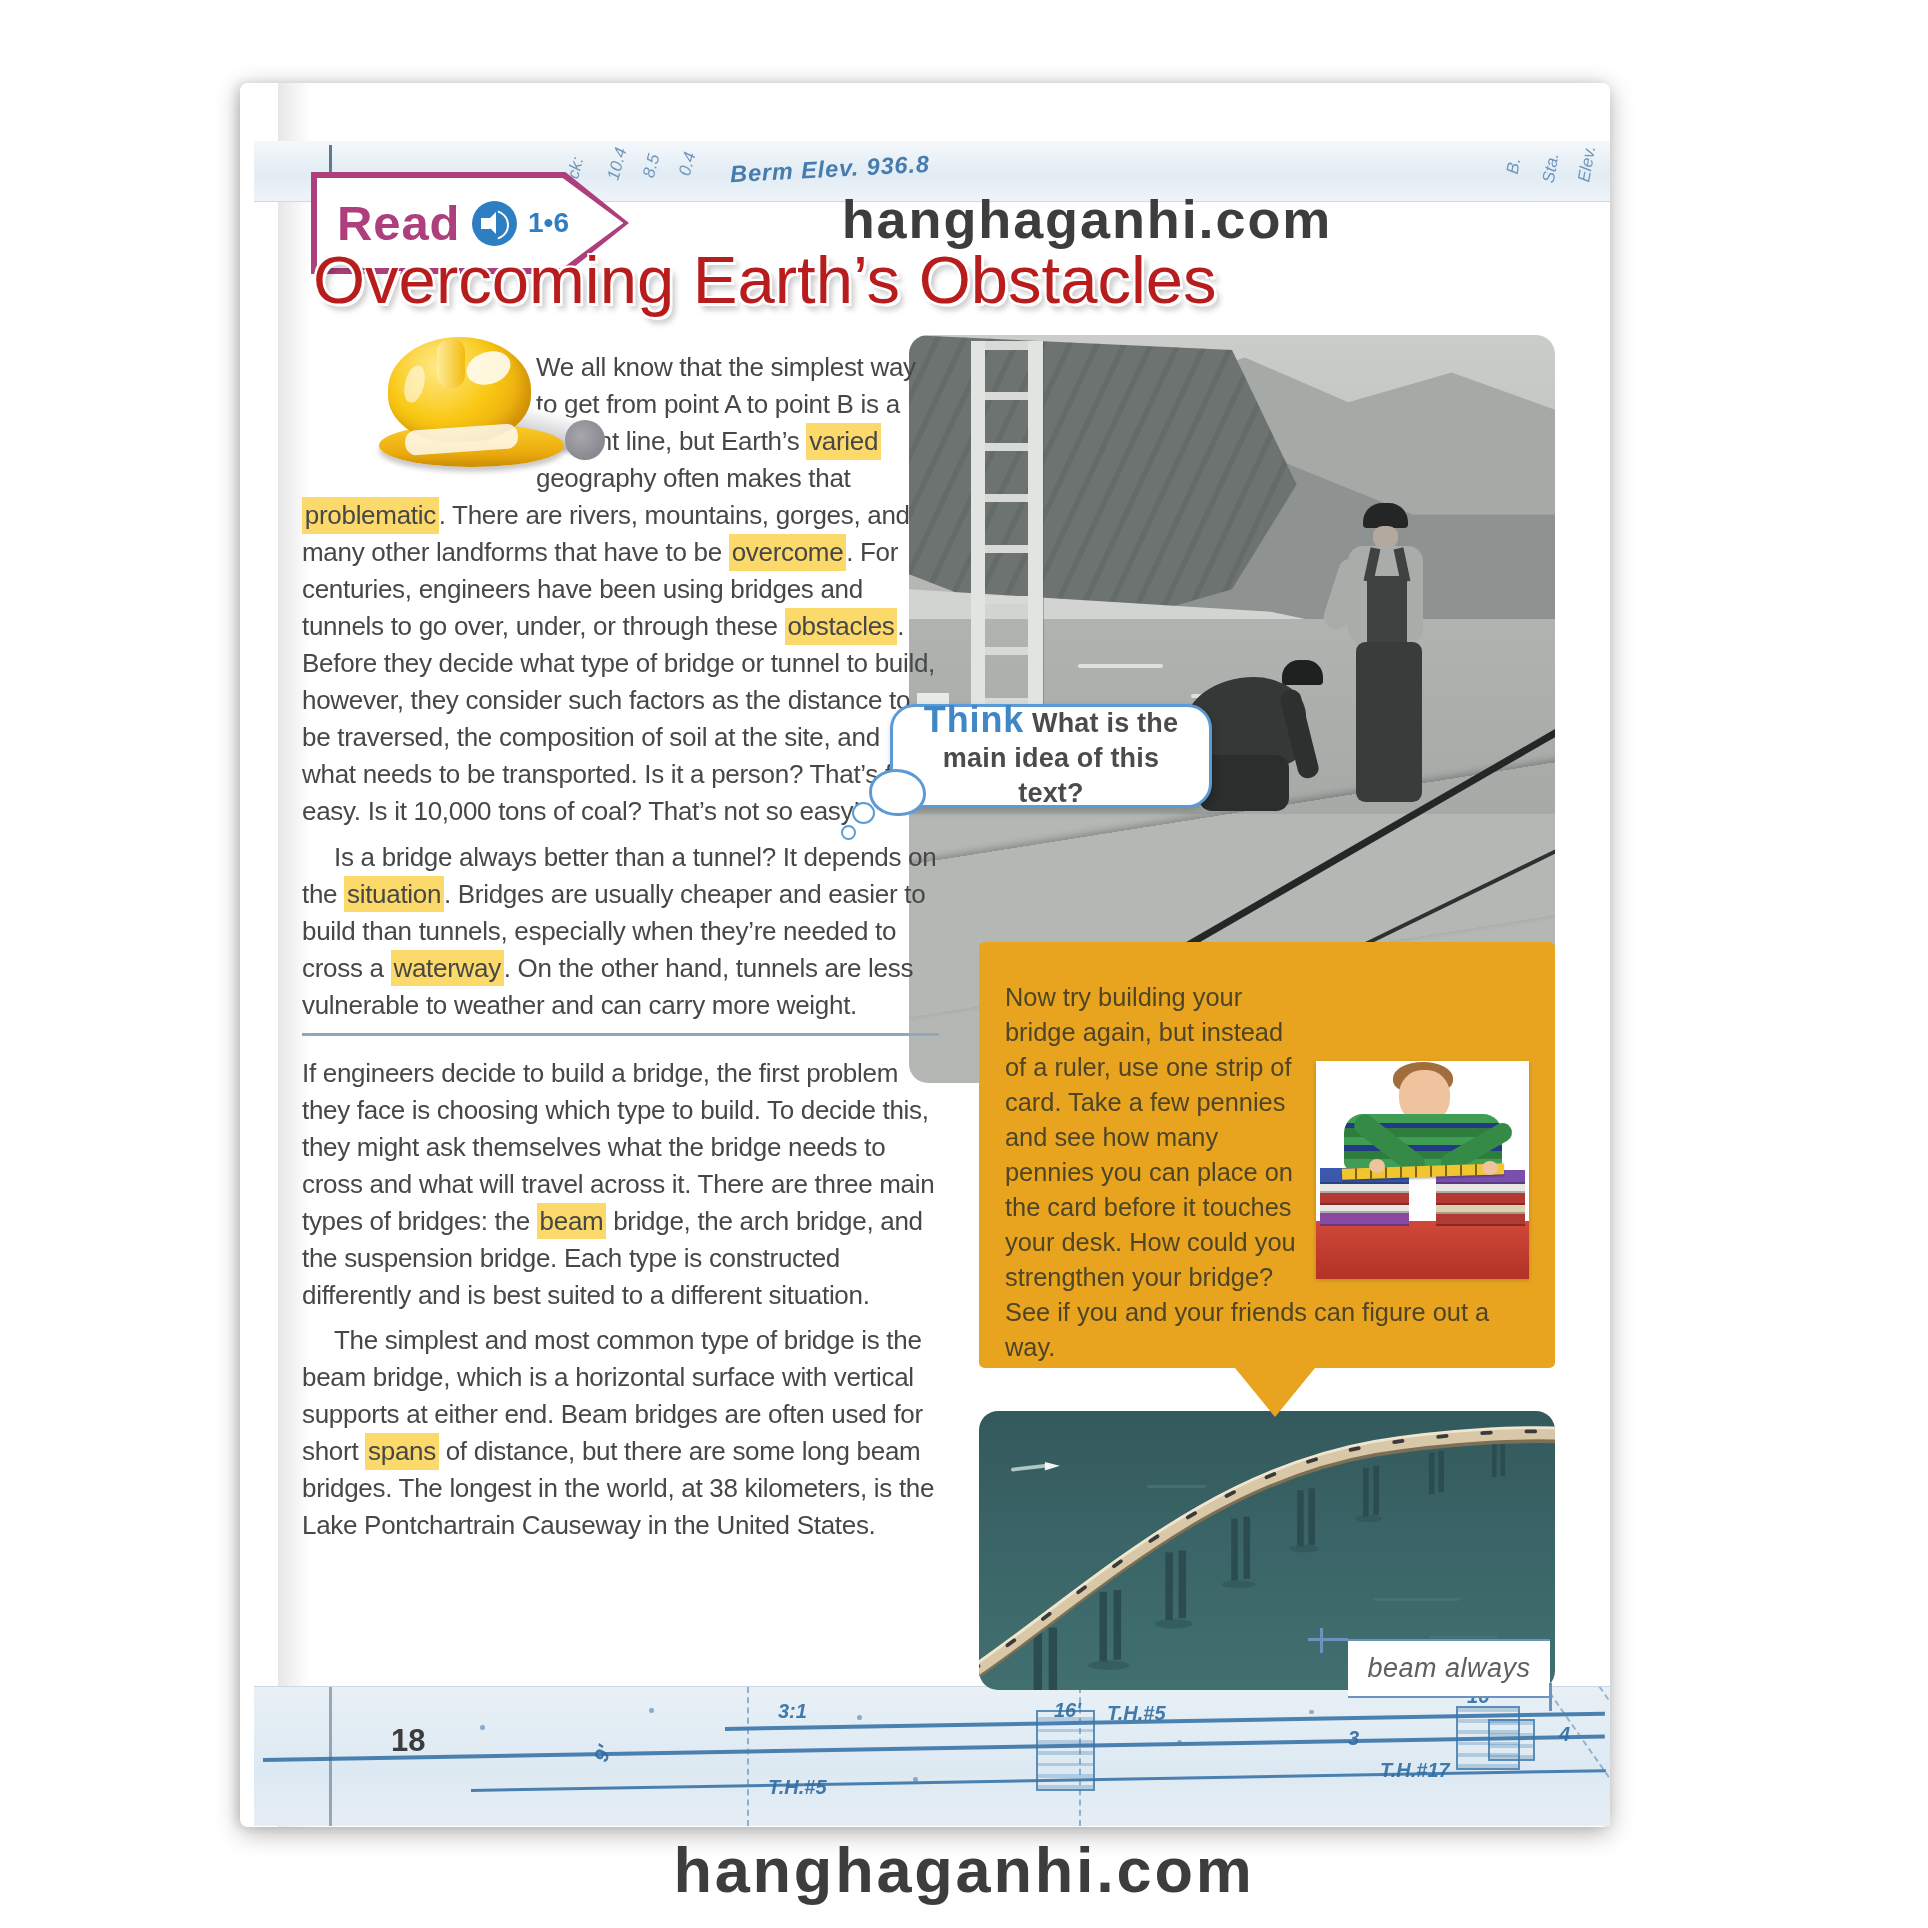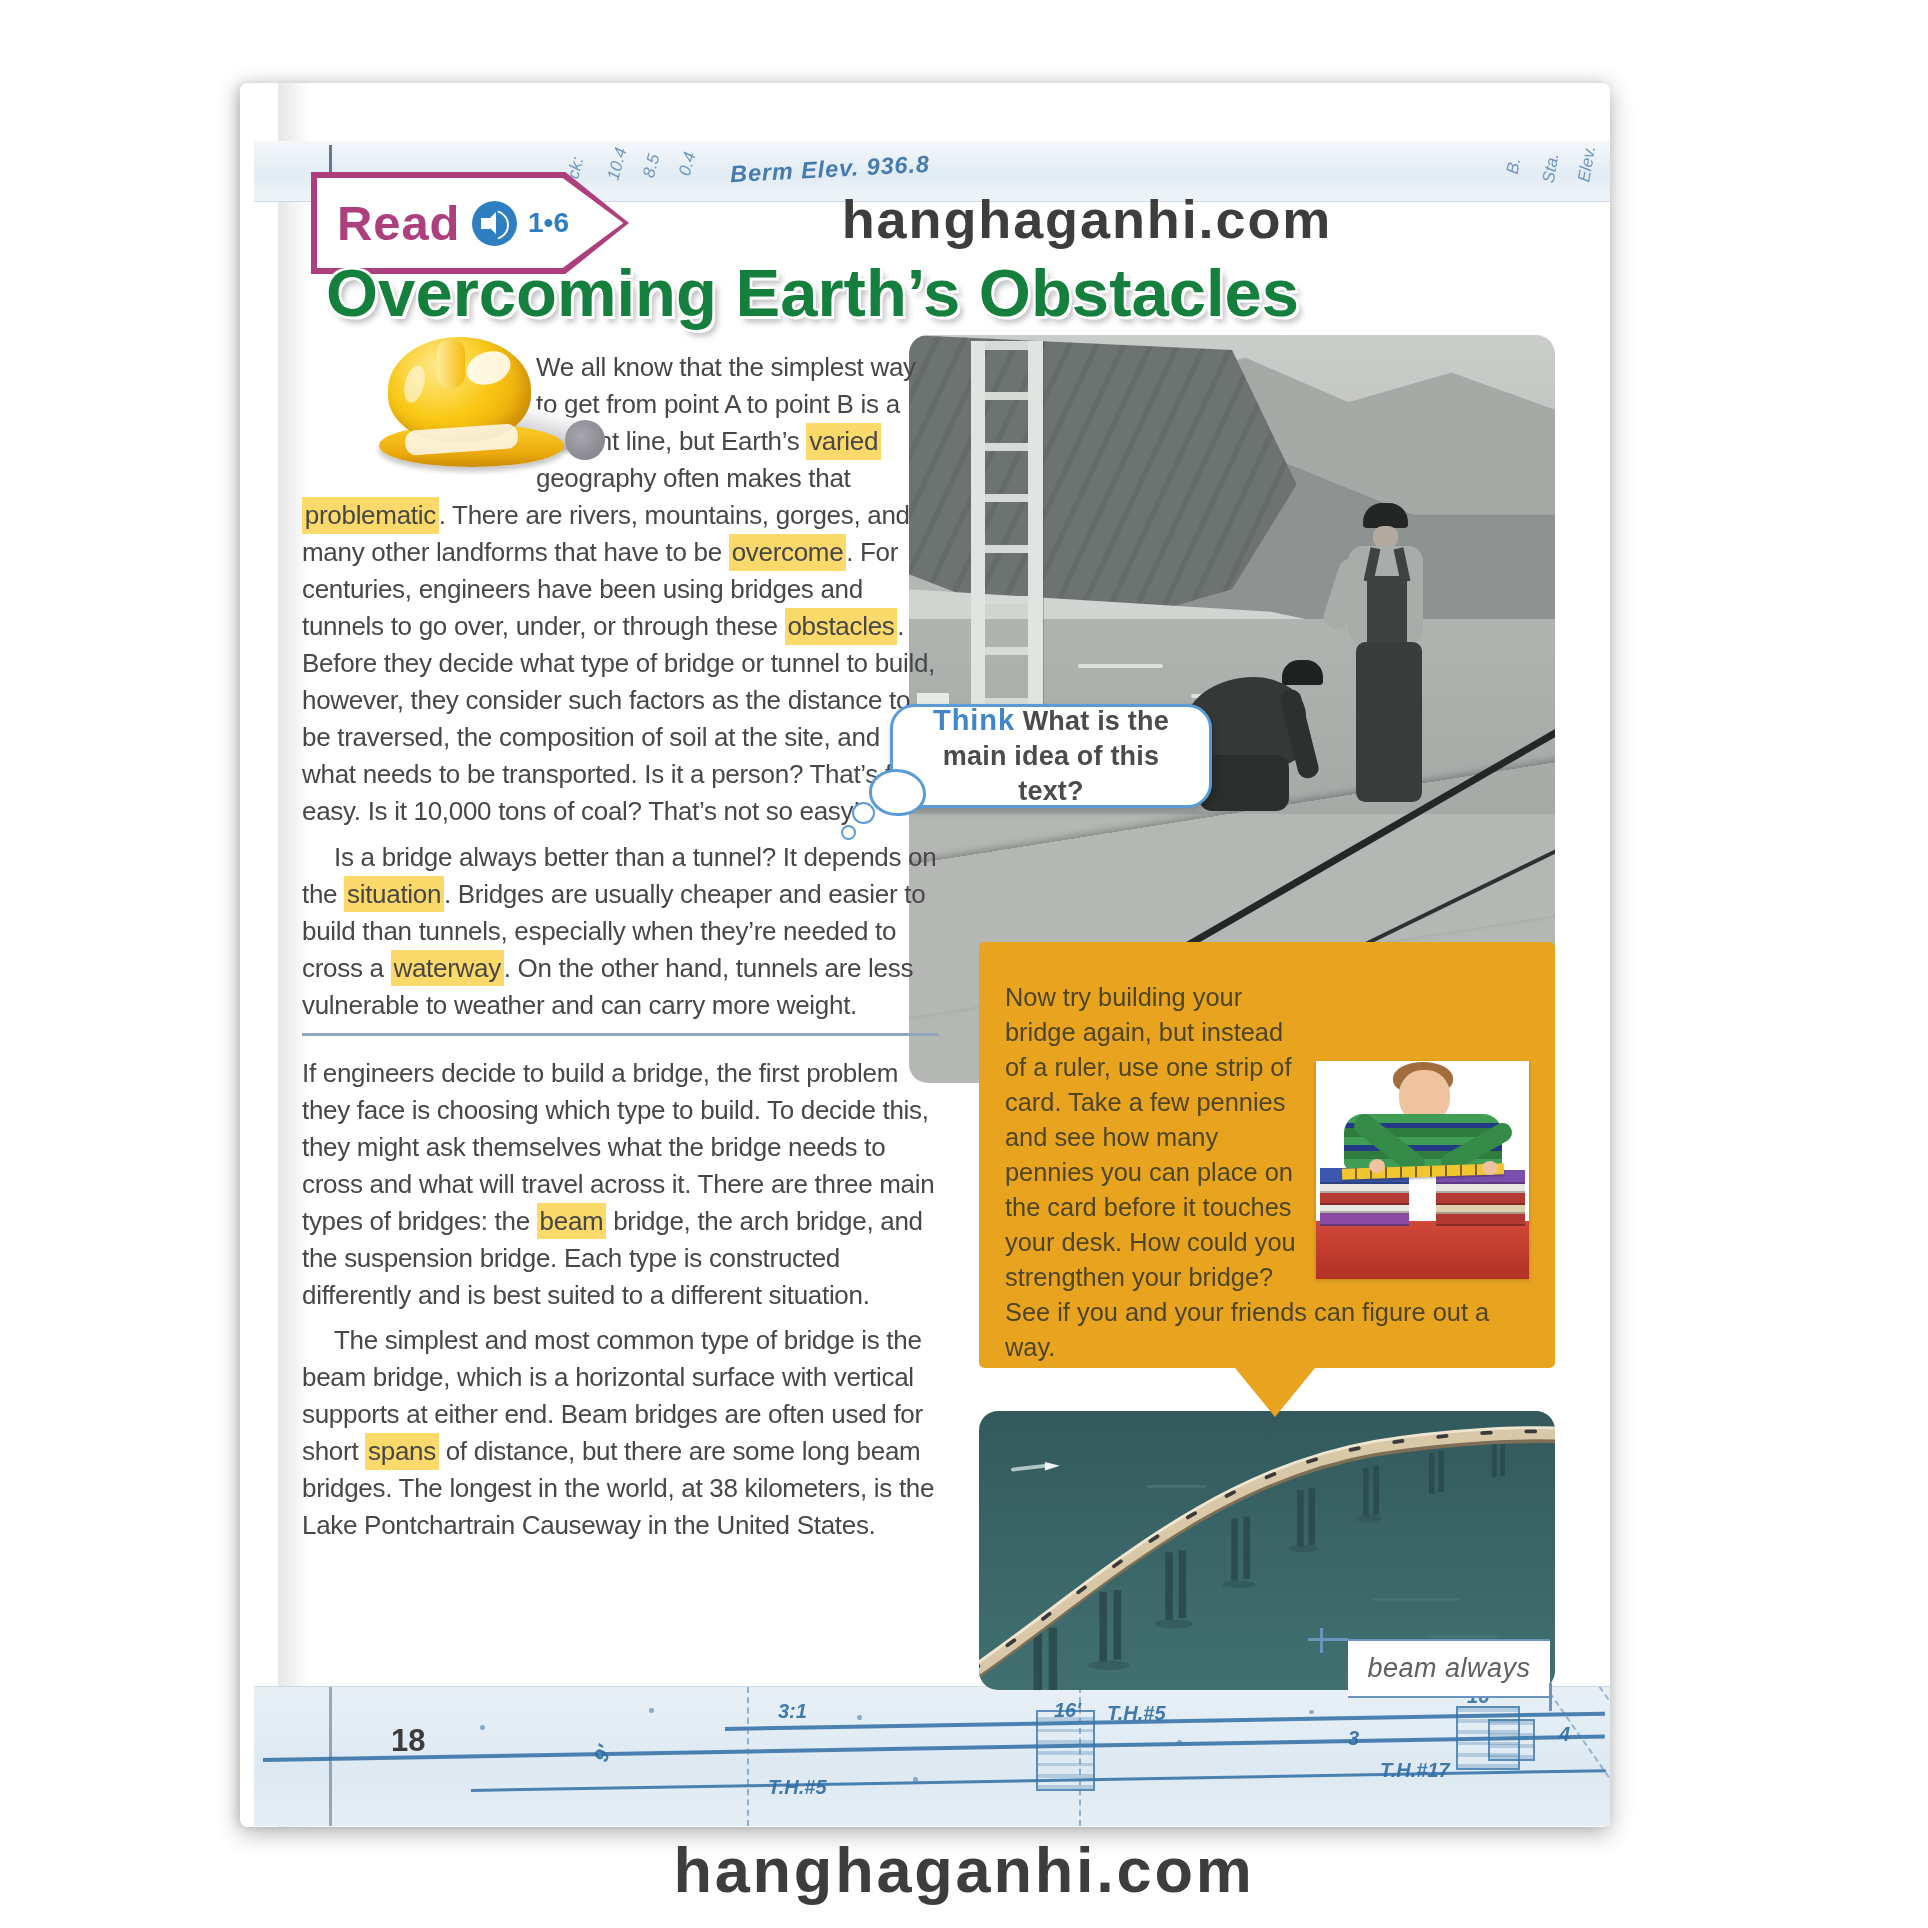--- a/index.html
+++ b/index.html
@@ -50,22 +50,22 @@
   .read-label{font-size:49px;font-weight:700;color:#ad3f7d;letter-spacing:0.9px;}
   .speaker{position:relative;width:45px;height:45px;border-radius:50%;background:#2e7ec2;flex:0 0 auto;}
   .speaker .box{position:absolute;left:9.4px;top:17px;width:8.5px;height:11.3px;background:#fff;}
   .speaker .cone{position:absolute;left:13px;top:11.3px;width:0;height:0;
      border-top:11.3px solid transparent;border-bottom:11.3px solid transparent;border-right:11.3px solid #fff;}
   .speaker .wave{position:absolute;left:7.5px;top:9.4px;width:26px;height:26px;border:2.8px solid #fff;
      border-radius:50%;clip-path:polygon(62% 0,100% 0,100% 100%,62% 100%);}
   .track{font-size:28px;font-weight:700;color:#2e7ec2;}
 
   
-  .title{position:absolute;left:73px;top:158px;width:1215px;margin:13px;font-size:67px;font-weight:700;
-     color:#15803d;letter-spacing:0;white-space:nowrap;
+  .title{position:absolute;left:73px;top:158px;width:1215px;margin:0;font-size:67px;font-weight:400;
+     color:#b91c1c;letter-spacing:0;white-space:nowrap;
      text-shadow:2.8px 2.8px 0 #fff,-1.9px -1.9px 0 #fff,1.9px -1.9px 0 #fff,-1.9px 1.9px 0 #fff,4.7px 5.6px 6.6px rgba(0,0,0,.28);
      z-index:6;}
 
   
   .col-left{position:absolute;left:62px;top:266px;width:637px;color:#474747;
      font-size:26px;line-height:37px;letter-spacing:-0.3px;z-index:4;}
   .col-left p{margin:0;}
   .col-left p + p{margin-top:8.5px;}
   .indent{text-indent:32px;}
   .hl{background:#fbd96a;padding:2.8px 2.8px 3.8px;}
@@ -149,21 +149,21 @@
   .wk2 .arm{position:absolute;left:105px;top:38px;width:21px;height:90px;background:#2c302e;
      border-radius:9.4px;transform:rotate(-14deg);}
   .wk2 .leg{position:absolute;left:15px;top:104px;width:90px;height:56px;background:#2a2e2c;border-radius:13px;}
 
   
   .think{position:absolute;left:650px;top:621px;width:322px;height:104px;background:#fff;
      border:3.8px solid #5b9bd5;border-radius:24.5px;z-index:7;display:flex;align-items:center;
      justify-content:center;text-align:center;padding:7.5px 15px;box-sizing:border-box;
      box-shadow:1.9px 3.8px 7.5px rgba(0,0,0,.18);}
   .think-text{font-size:27px;line-height:35px;color:#4b4b4b;font-weight:700;letter-spacing:0.2px;}
-  .think-label{color:#3f87c6;font-size:29px;font-weight:700;letter-spacing:0.9px;}
+  .think-label{color:#3f87c6;font-size:36px;font-weight:700;letter-spacing:0.9px;}
   .cloud{position:absolute;background:#fff;border:3.8px solid #5b9bd5;border-radius:50% 55% 48% 52%;z-index:8;}
   .cloud.c1{left:629px;top:686px;width:51px;height:41px;}
   .cloud.c2{left:612px;top:719px;width:19px;height:18px;border-radius:50%;border-width:2.8px;}
   .cloud.c3{left:601px;top:742px;width:11.3px;height:11.3px;border-radius:50%;border-width:2.8px;}
 
   
   .activity{position:absolute;left:739px;top:859px;width:576px;height:426px;background:#e8a41f;
      border-radius:5.6px;z-index:9;padding:24.5px 26px;box-sizing:border-box;color:#4e4526;
      font-size:25.4px;line-height:35px;}
   .activity p{margin:0;}

